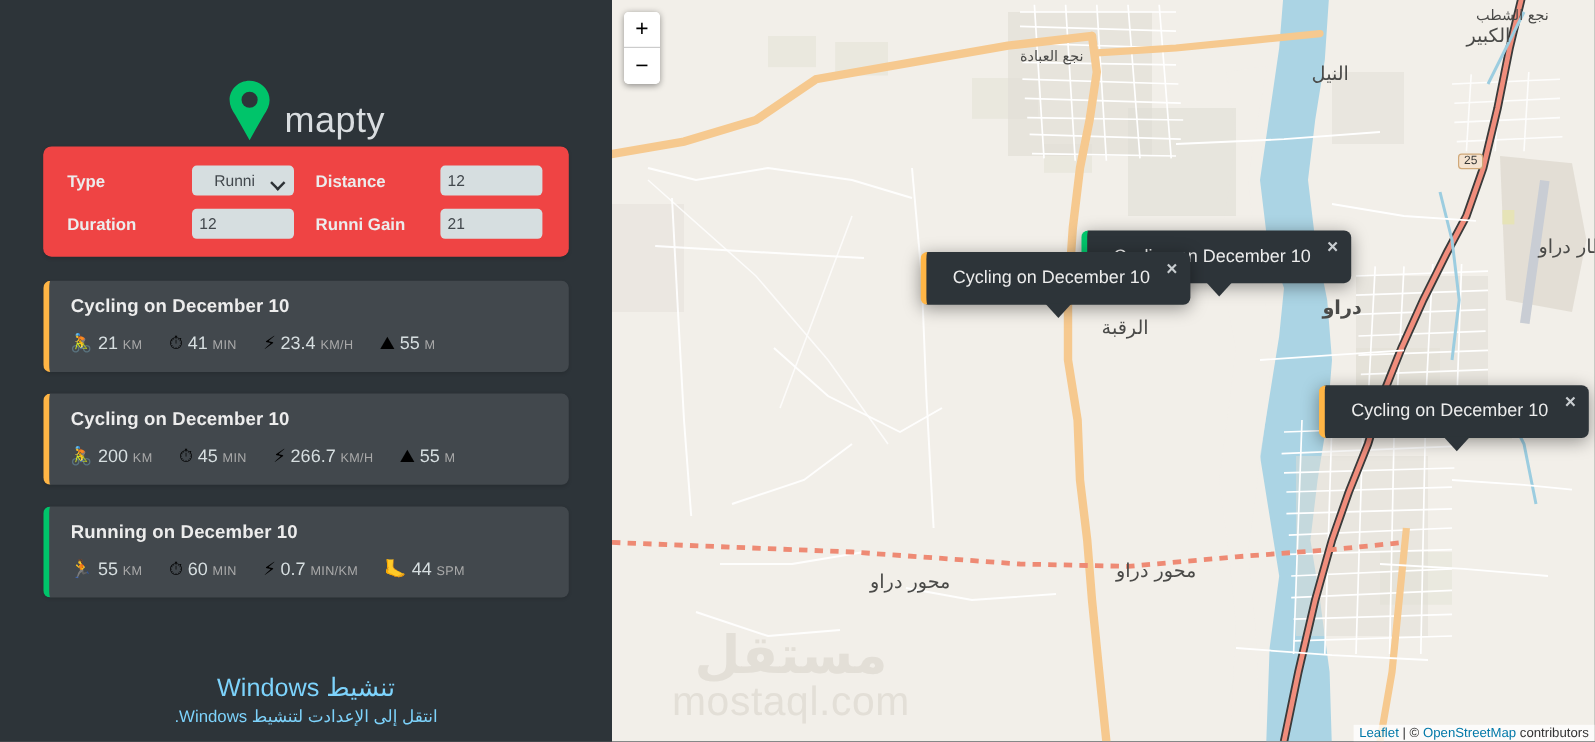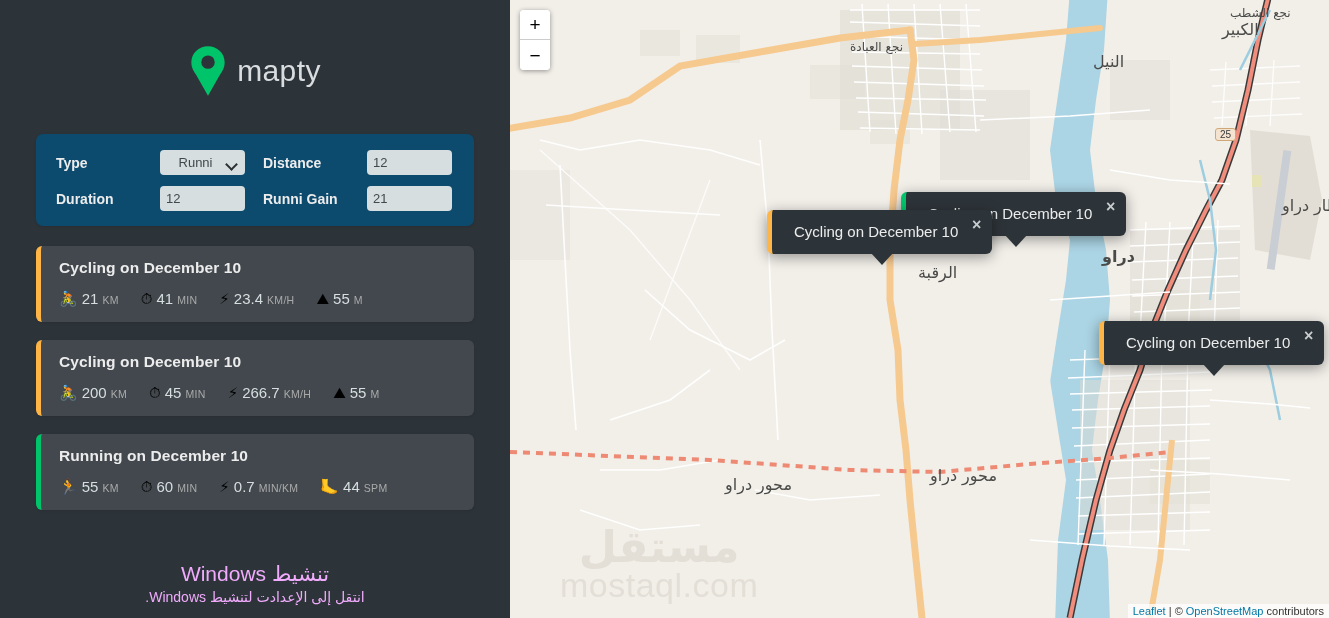--- a/index.html
+++ b/index.html
@@ -15,33 +15,32 @@
   
   .sidebar {
     width: 510px; height: 618px;
     background: #2d3439;
     padding: 0 22px;
     position: relative;
     flex: 0 0 510px;
     overflow: hidden;
   }
   .logo-row {
-    display: flex; align-items: center; justify-content: center;
+    display: flex; align-items: flex-end; justify-content: center;
     gap: 10px;
     height: 118px;
-    margin-top: 12px;
   }
   .logo-pin { width: 38px; height: 52px; display:block; }
   .logo-text {
     font-size: 30px; color: #d9dde0; letter-spacing: .4px; font-weight: 400;
   }
 
   
   .form {
-    background: #0c4a6e;
+    background: #ef4444;
     border-radius: 7px;
     padding: 16px 20px 15px 20px;
     margin: 4px 14px 0 14px;
     display: grid;
     grid-template-columns: 86px 85px 86px 85px;
     column-gap: 18px;
     row-gap: 11px;
     align-items: center;
     box-shadow: 0 1px 3px rgba(0,0,0,.12);
   }
@@ -99,21 +98,21 @@
     line-height: 1;
   }
   .wd-value { font-size: 15px; color: #d6dee0; margin-right: 4px; }
   .wd-unit  { font-size: 10.5px; color: #aaa; text-transform: uppercase; letter-spacing: .3px; }
 
   
   .win-activate {
     position: absolute;
     left: 0; right: 0; bottom: 10px;
     text-align: center;
-    color: #f0abfc;
+    color: #7dd3fc;
     direction: rtl;
     pointer-events: none;
   }
   .win-activate .wa-title { font-size: 21px; line-height: 1.18; font-weight: 400; }
   .win-activate .wa-sub { font-size: 14px; line-height: 1.5; }
 
   
   .map {
     position: relative;
     flex: 1 1 auto;

